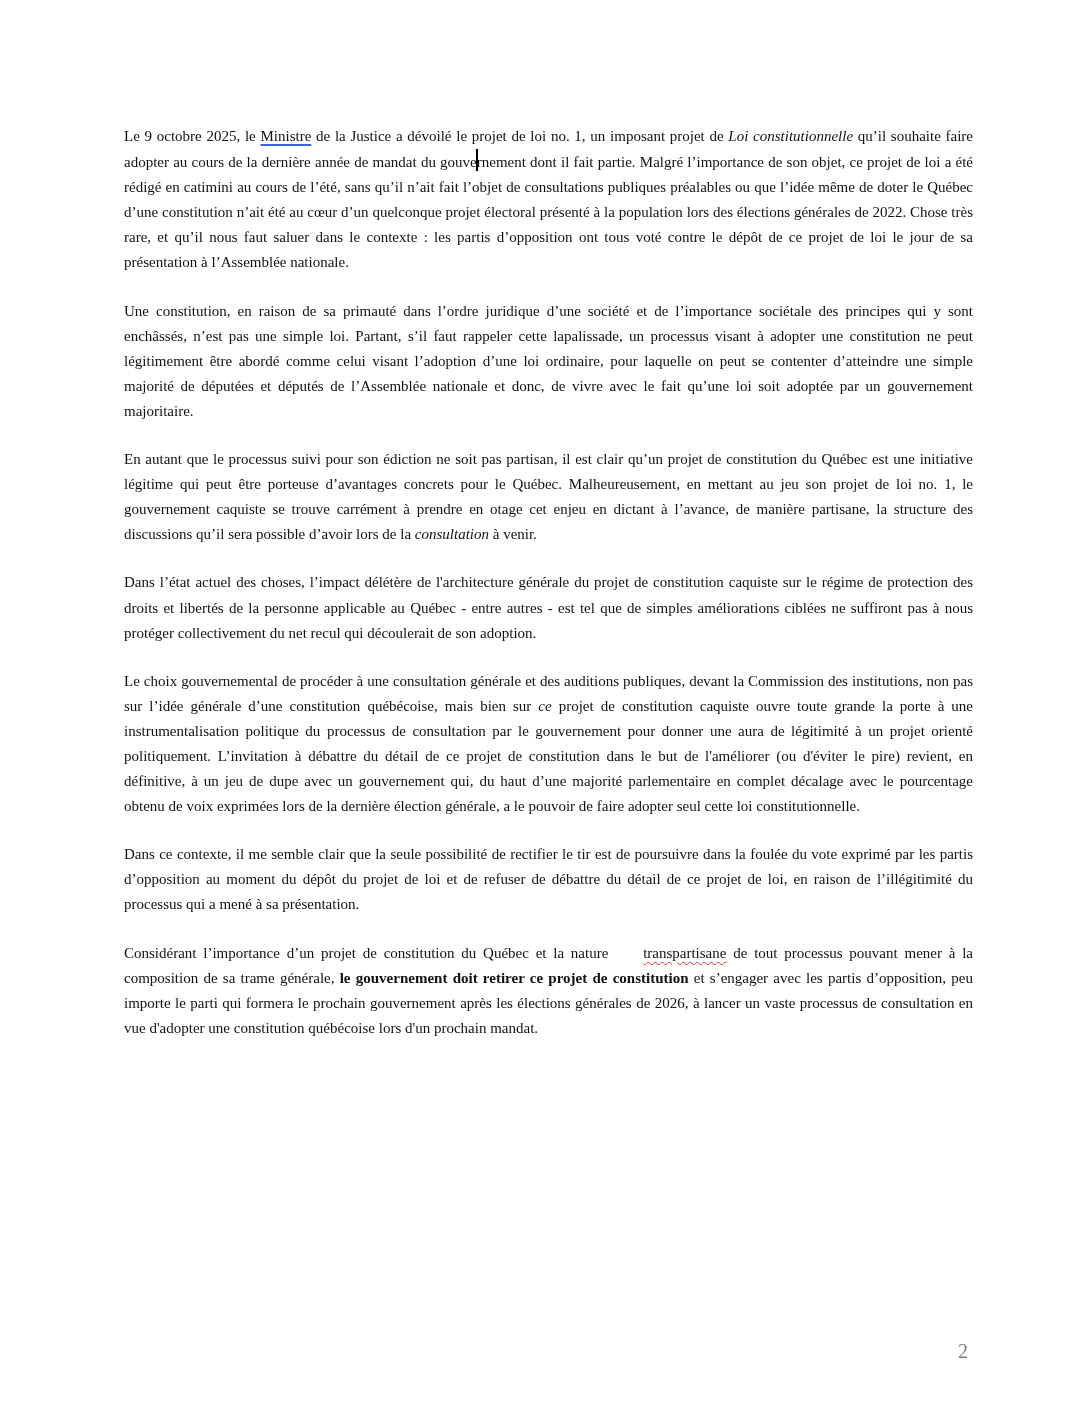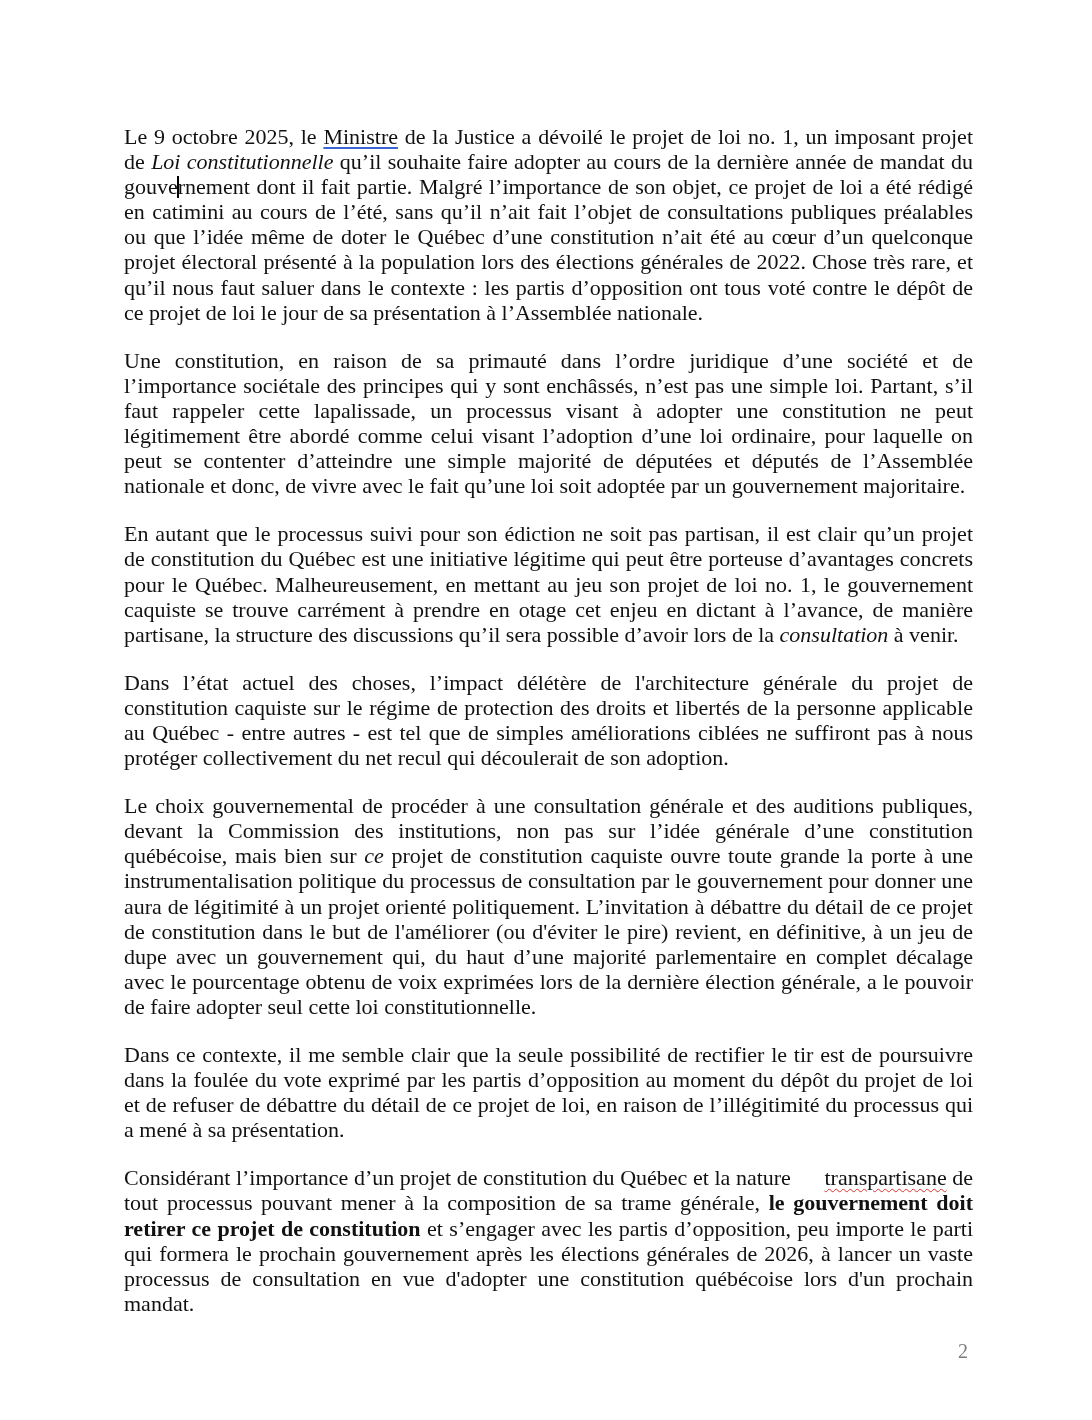--- a/index.html
+++ b/index.html
@@ -3,21 +3,21 @@
 <meta charset="utf-8">
 <style>
   html, body { margin: 0; padding: 0; background: #ffffff; }
   body { width: 1092px; height: 1420px; position: relative; overflow: hidden; }
   .page {
     position: absolute; left: 0; top: 0; width: 1092px; height: 1420px; background: #fff;
   }
   .content {
     position: absolute; left: 124px; top: 124px; width: 849px;
     font-family: "Liberation Serif", "DejaVu Serif", serif;
-    font-size: 22px; line-height: 25.1px; color: #111;
+    font-size: 15px; line-height: 25.1px; color: #111;
   }
   .content p { margin: 0 0 23px 0; text-align: justify; text-align-last: left; }
   .ul-blue { text-decoration: underline; text-decoration-color: #3a66d6; text-decoration-thickness: 2px; text-underline-offset: 3px; }
   .ul-red { text-decoration: underline wavy; text-decoration-color: #e03030; text-decoration-thickness: 1px; text-underline-offset: 3px; margin-left: 28px; }
   .caret { display: inline-block; width: 2px; height: 22px; background: #000; vertical-align: -4px; margin: 0 -1px; }
   .page-number {
     position: absolute; left: 958px; top: 1340px;
     font-family: "Liberation Serif", serif; font-size: 20px; color: #7a7a7a;
   }
 </style>

